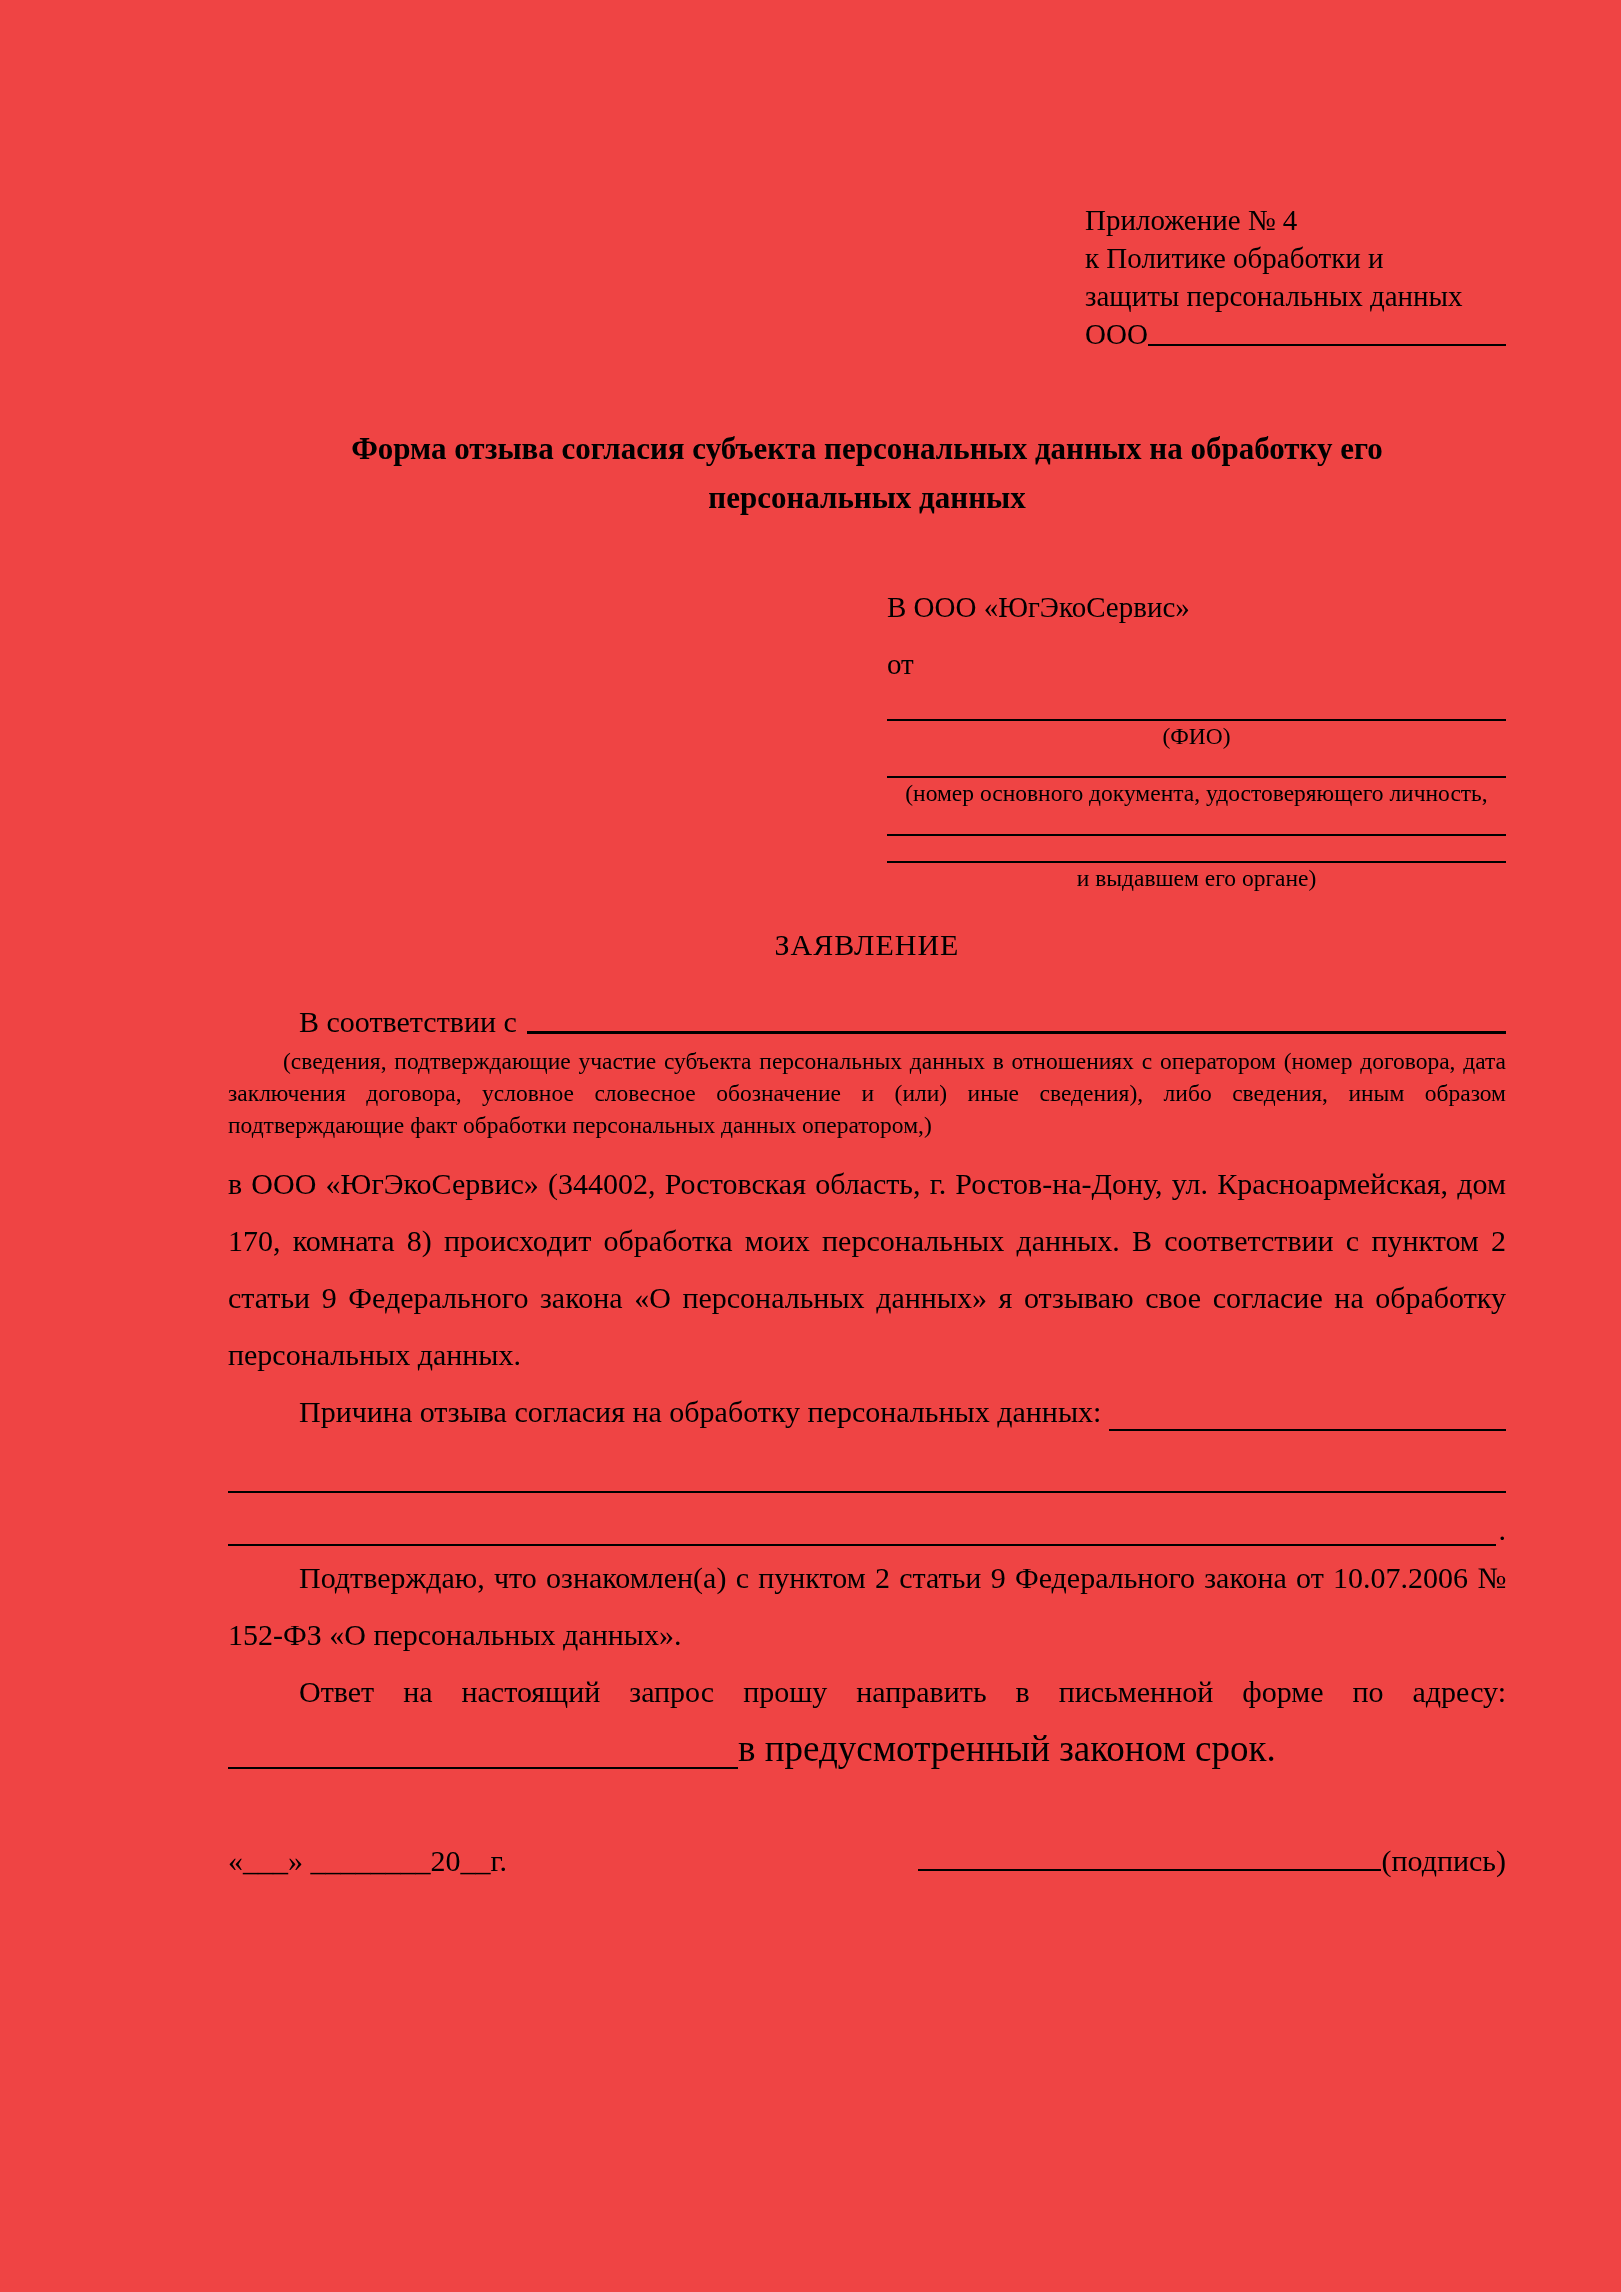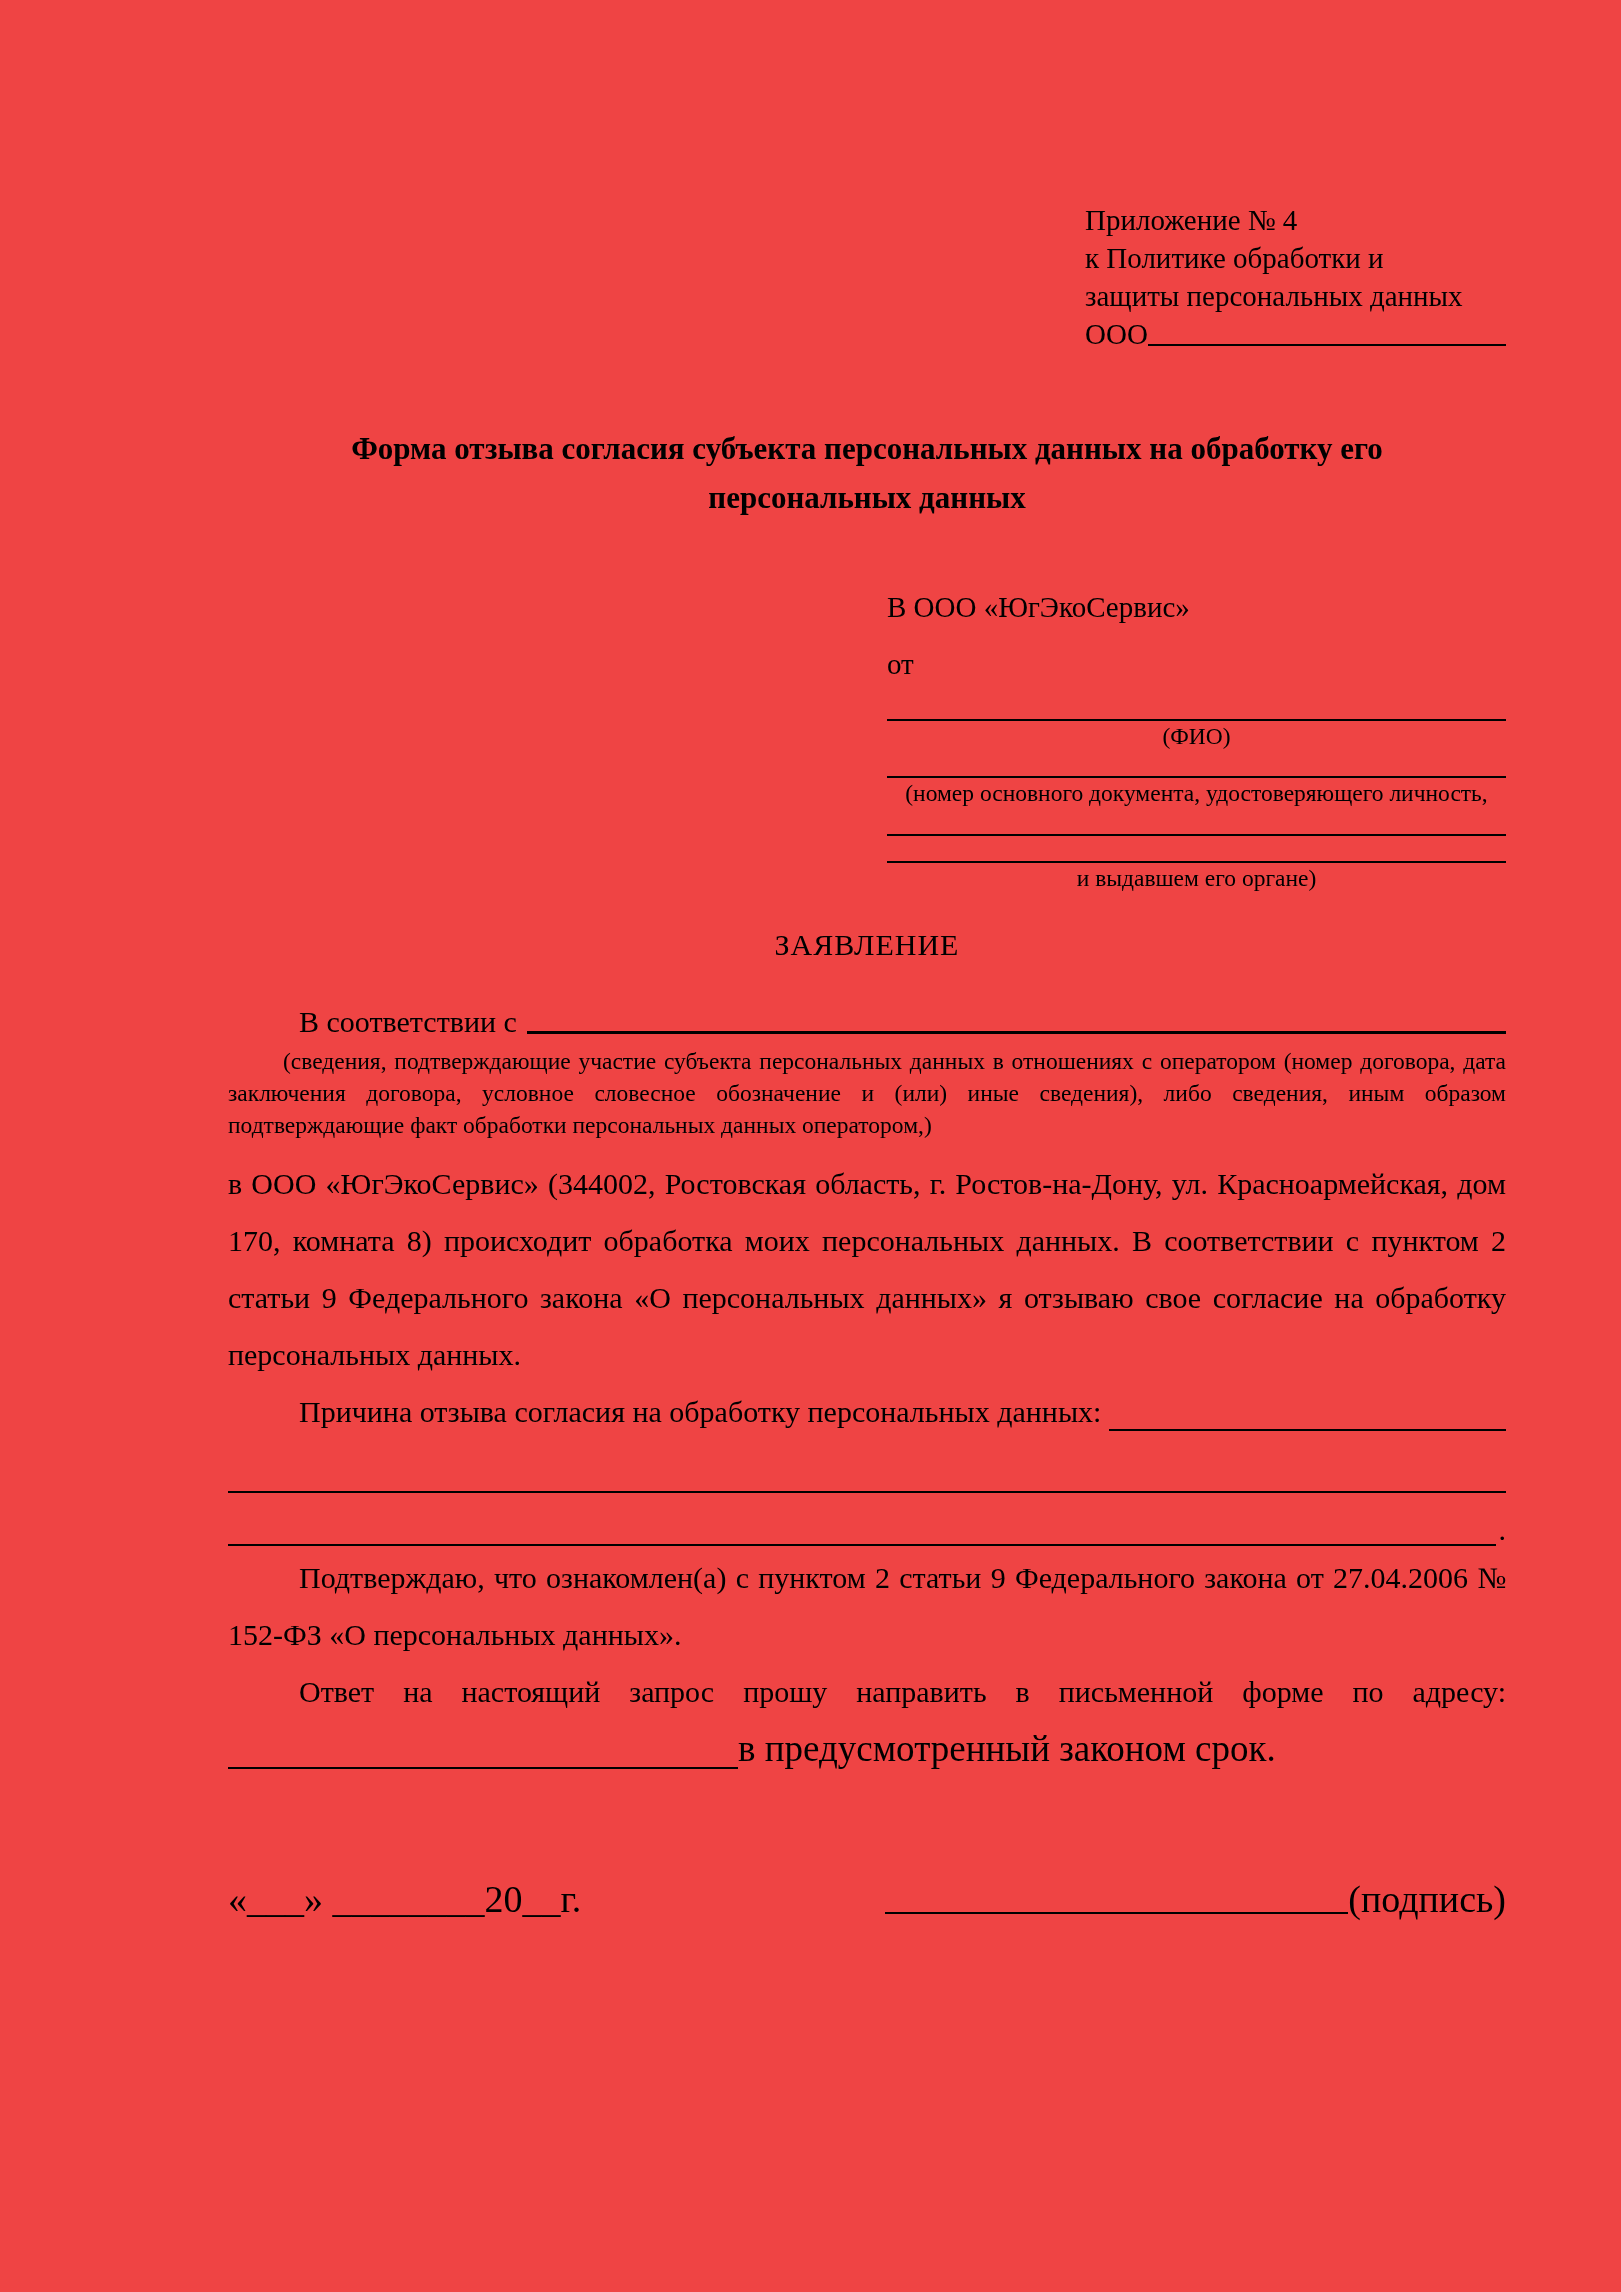--- a/index.html
+++ b/index.html
@@ -145,22 +145,22 @@
   }
   .reply-line2 .fill {
     width: 510px;
     border-bottom: 2.9px solid #000;
     margin-bottom: 8.8px;
   }
   .reply-line2 .tail { white-space: nowrap; }
 
   
   .footer-row {
-    margin-top: 100px;
-    font-size: 38px;
+    margin-top: 67px;
+    font-size: 30px;
     display: flex;
     justify-content: space-between;
     align-items: flex-end;
   }
   .signature {
     display: flex;
     align-items: flex-end;
   }
   .signature .fill {
     width: 463px;
@@ -222,21 +222,21 @@
       <span class="label">Причина отзыва согласия на обработку персональных данных:</span>
       <span class="fill"></span>
     </div>
 
     <div class="blank-line"></div>
     <div class="blank-row">
       <span class="fill"></span>
       <span class="tail">.</span>
     </div>
 
-    <div class="confirm-par">Подтверждаю, что ознакомлен(а) с пунктом 2 статьи 9 Федерального закона от 27.04.2006 № 152-ФЗ «О персональных данных».</div>
+    <div class="confirm-par">Подтверждаю, что ознакомлен(а) с пунктом 2 статьи 9 Федерального закона от 10.07.2006 № 152-ФЗ «О персональных данных».</div>
 
     <div class="reply-line1">Ответ на настоящий запрос прошу направить в письменной форме по адресу:</div>
     <div class="reply-line2">
       <span class="fill"></span>
       <span class="tail">в предусмотренный законом срок.</span>
     </div>
 
     <div class="footer-row">
       <div>«___» ________20__г.</div>
       <div class="signature">

